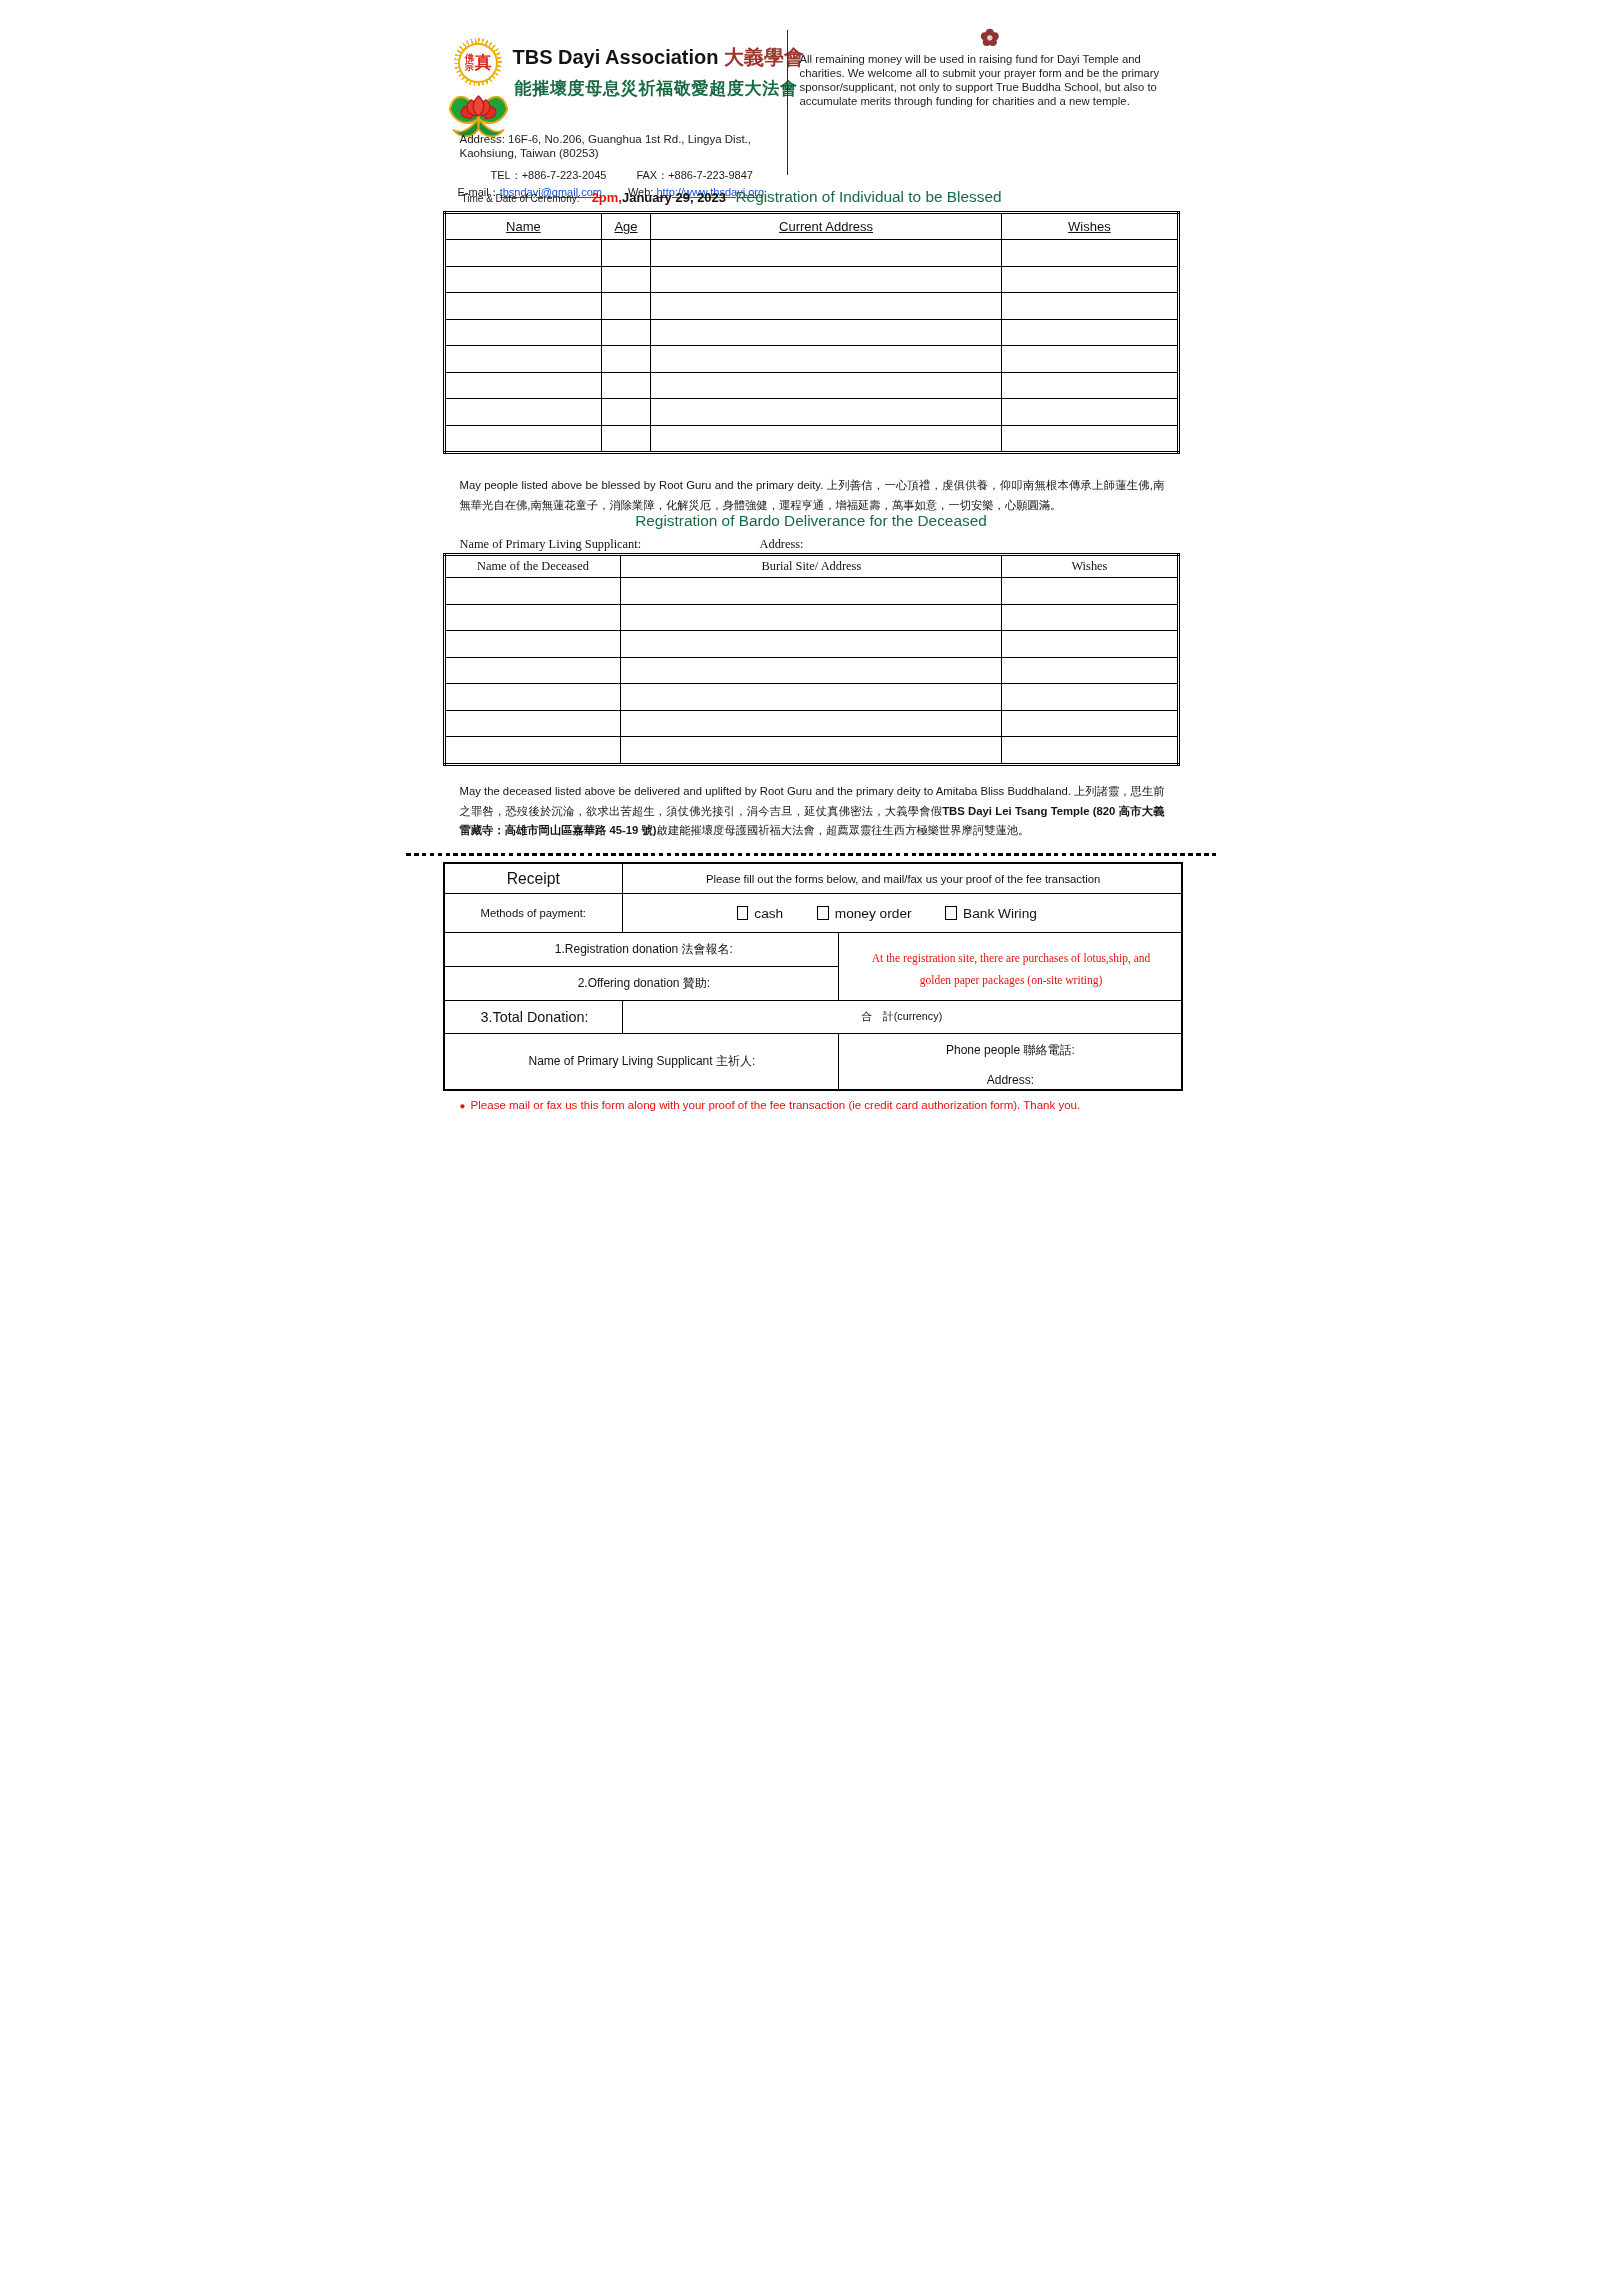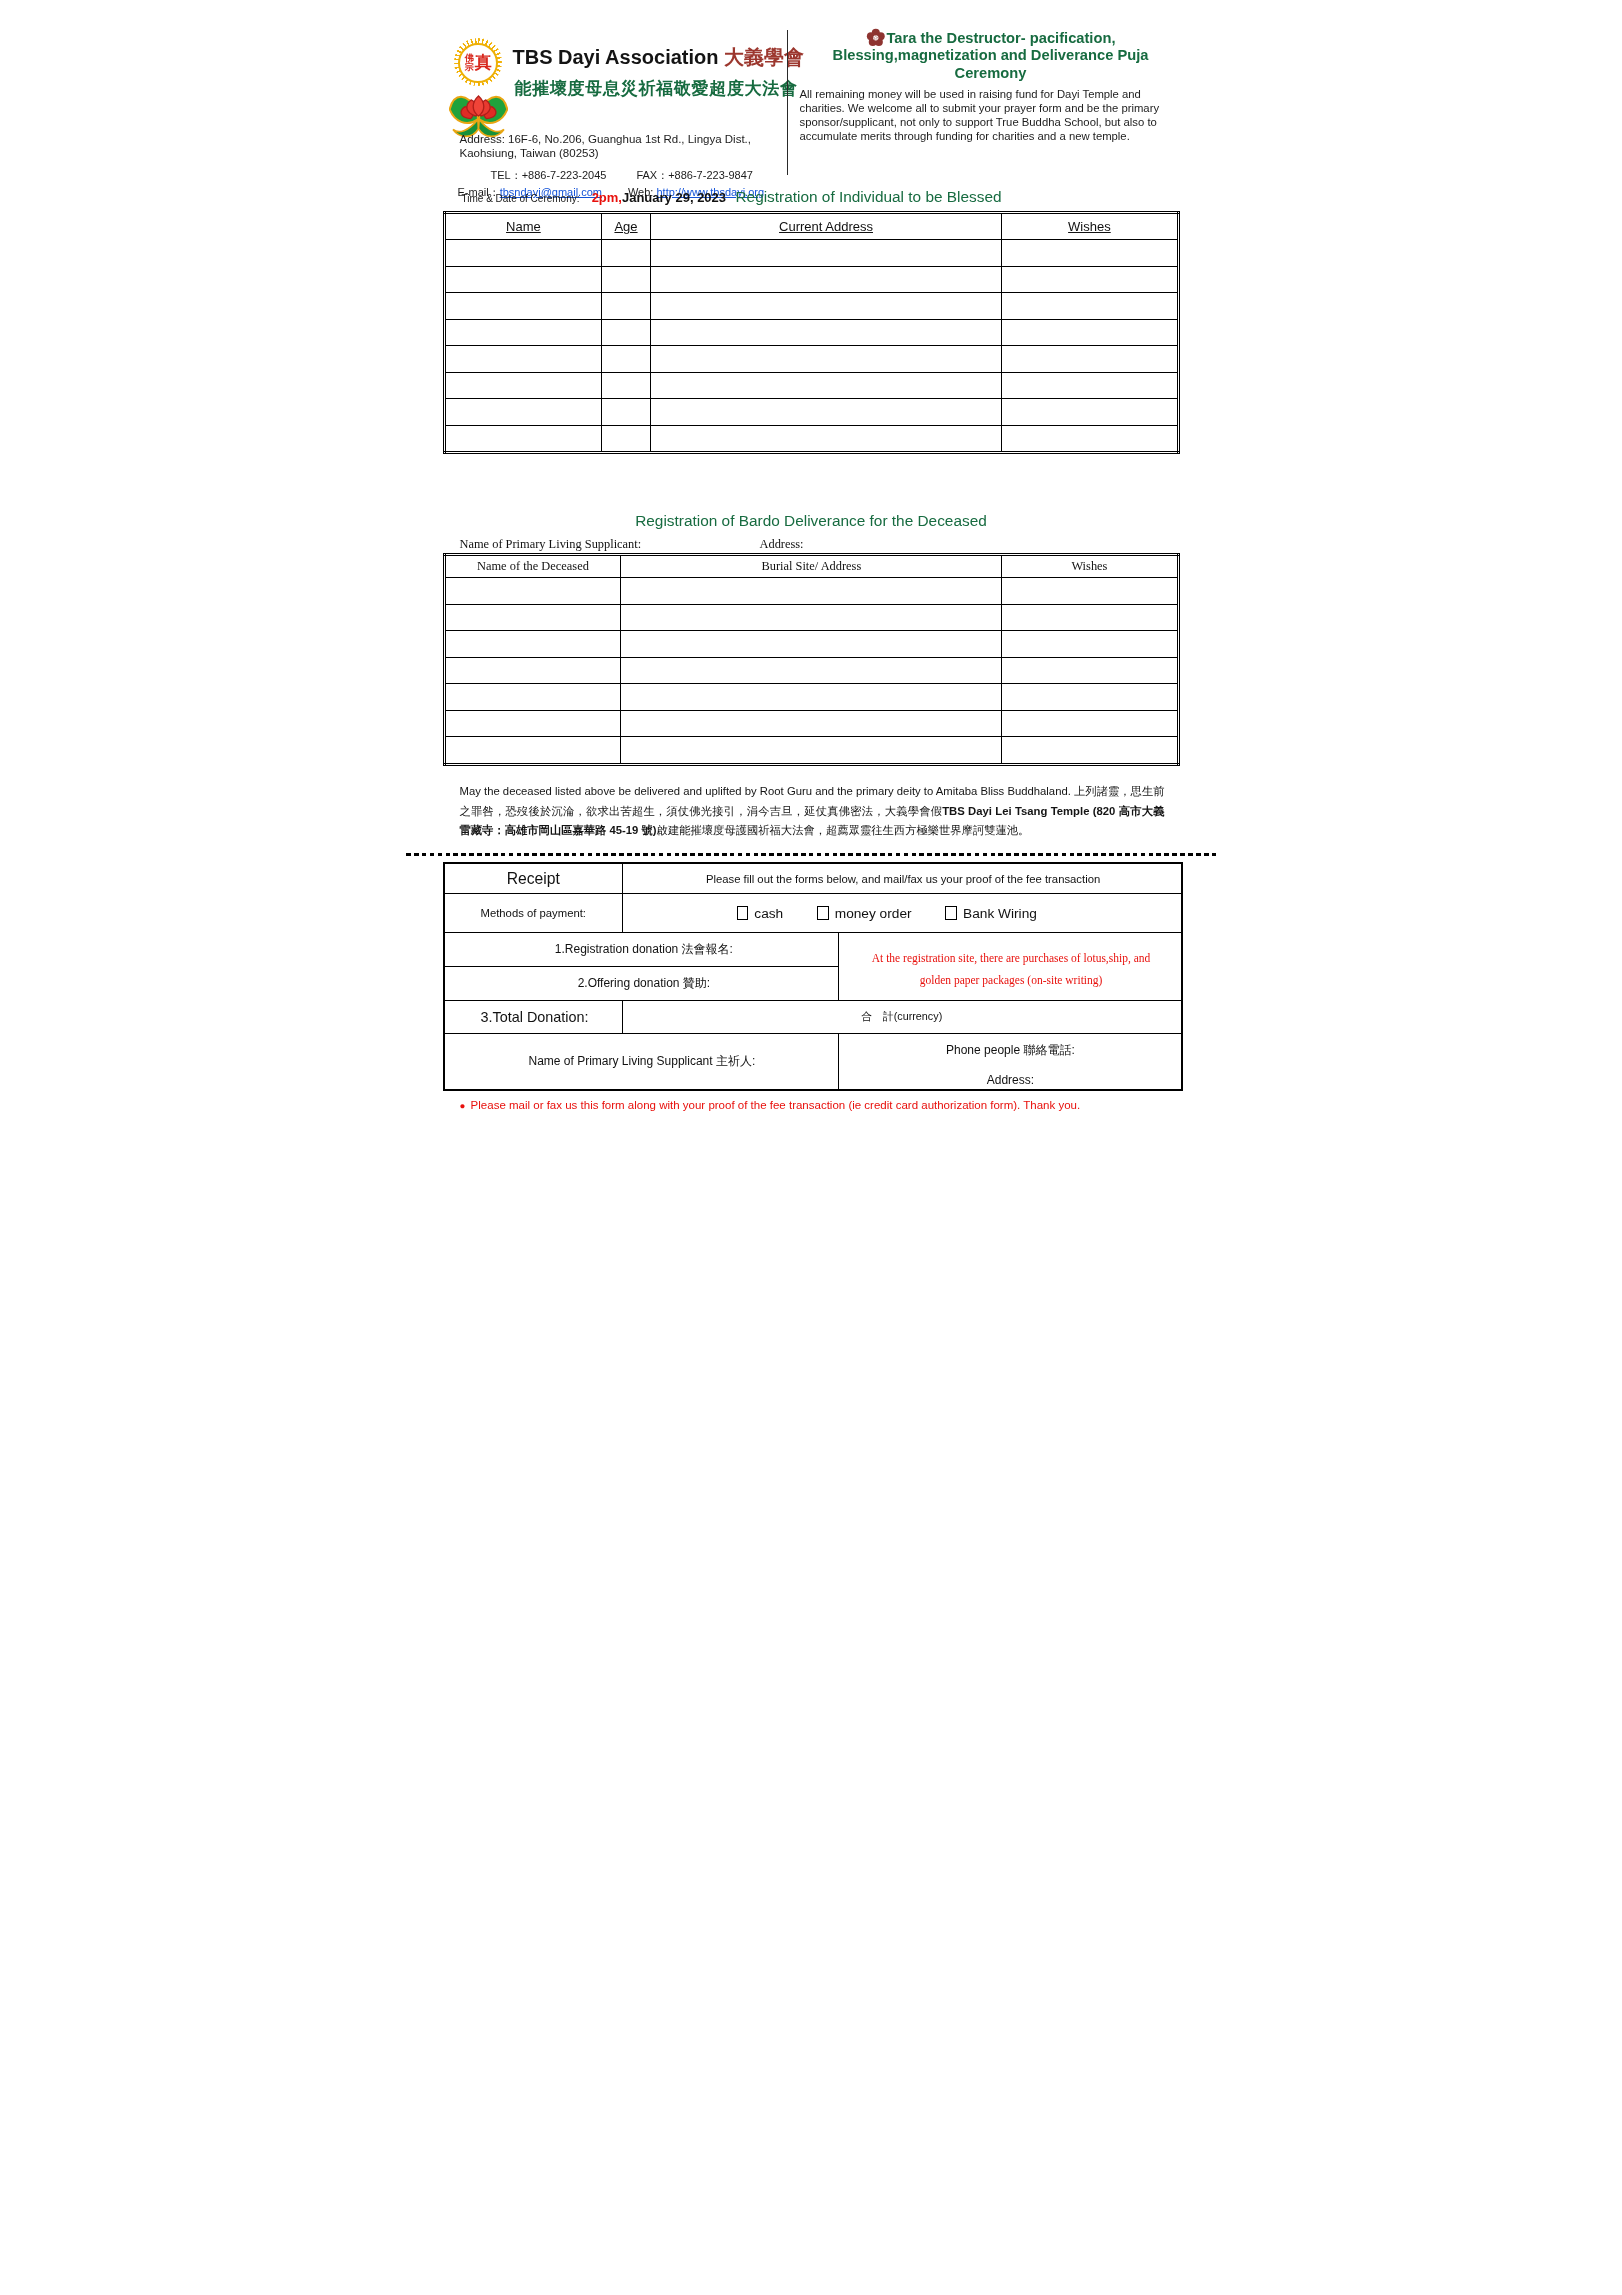--- a/index.html
+++ b/index.html
@@ -129,21 +129,21 @@
         <circle cx="26.2" cy="28.6" r="8.2" fill="#8e3431"></circle>
         <circle cx="13.8" cy="28.6" r="8.2" fill="#8e3431"></circle>
         <circle cx="10" cy="16.8" r="8.2" fill="#8e3431"></circle>
         <circle cx="20" cy="20" r="5.4" fill="#ffffff"></circle>
         <circle cx="20" cy="20" r="2.6" fill="none" stroke="#8e3431" stroke-width="1.4" stroke-dasharray="1.5 1.2"></circle>
         <circle cx="20" cy="15.6" r="0.9" fill="#8e3431"></circle>
         <circle cx="24.2" cy="18.7" r="0.9" fill="#8e3431"></circle>
         <circle cx="22.6" cy="23.7" r="0.9" fill="#8e3431"></circle>
         <circle cx="17.4" cy="23.7" r="0.9" fill="#8e3431"></circle>
         <circle cx="15.8" cy="18.7" r="0.9" fill="#8e3431"></circle>
-      </svg><span>Tara the Destructor- pacification, Blessing,magnetization and Deliverance Puja Ceremony</span>
+      </svg>
     </div>
     <p class="puja-desc">All remaining money will be used in raising fund for Dayi Temple and charities.   We welcome all to submit your prayer form and be the primary sponsor/supplicant, not only to support True Buddha School, but also to accumulate merits through funding for charities and a new temple.</p>
   </div>
 
   <div class="ceremony-line">
     <span class="cer-label">Time &amp; Date of Ceremony:</span>
     <span class="cer-time">2pm,</span><span class="cer-date">January 29, 2023</span>
     <span class="cer-title">Registration of Individual to be Blessed</span>
   </div>
 
@@ -207,20 +207,24 @@
       </tr>
         <tr>
         <td></td>
         <td></td>
         <td></td>
         <td></td>
       </tr>
     </tbody>
   </table>
 
+  <p class="note" id="blessing-note">
+    <span>May people listed above be blessed by Root Guru and the primary deity.</span>
+    <span>上列善信，一心頂禮，虔俱供養，仰叩南無根本傳承上師蓮生佛,南無華光自在佛,南無蓮花童子，消除業障，化解災厄，身體強健，運程亨通，增福延壽，萬事如意，一切安樂，心願圓滿。</span>
+  </p>
 
   <div class="bardo-title">Registration of Bardo Deliverance for the Deceased</div>
 
   <div class="supplicant-line">
     <span>Name of Primary Living Supplicant:</span>
     <span class="addr">Address:</span>
   </div>
 
   <table class="formtbl dbl" id="table2">
     <colgroup>

